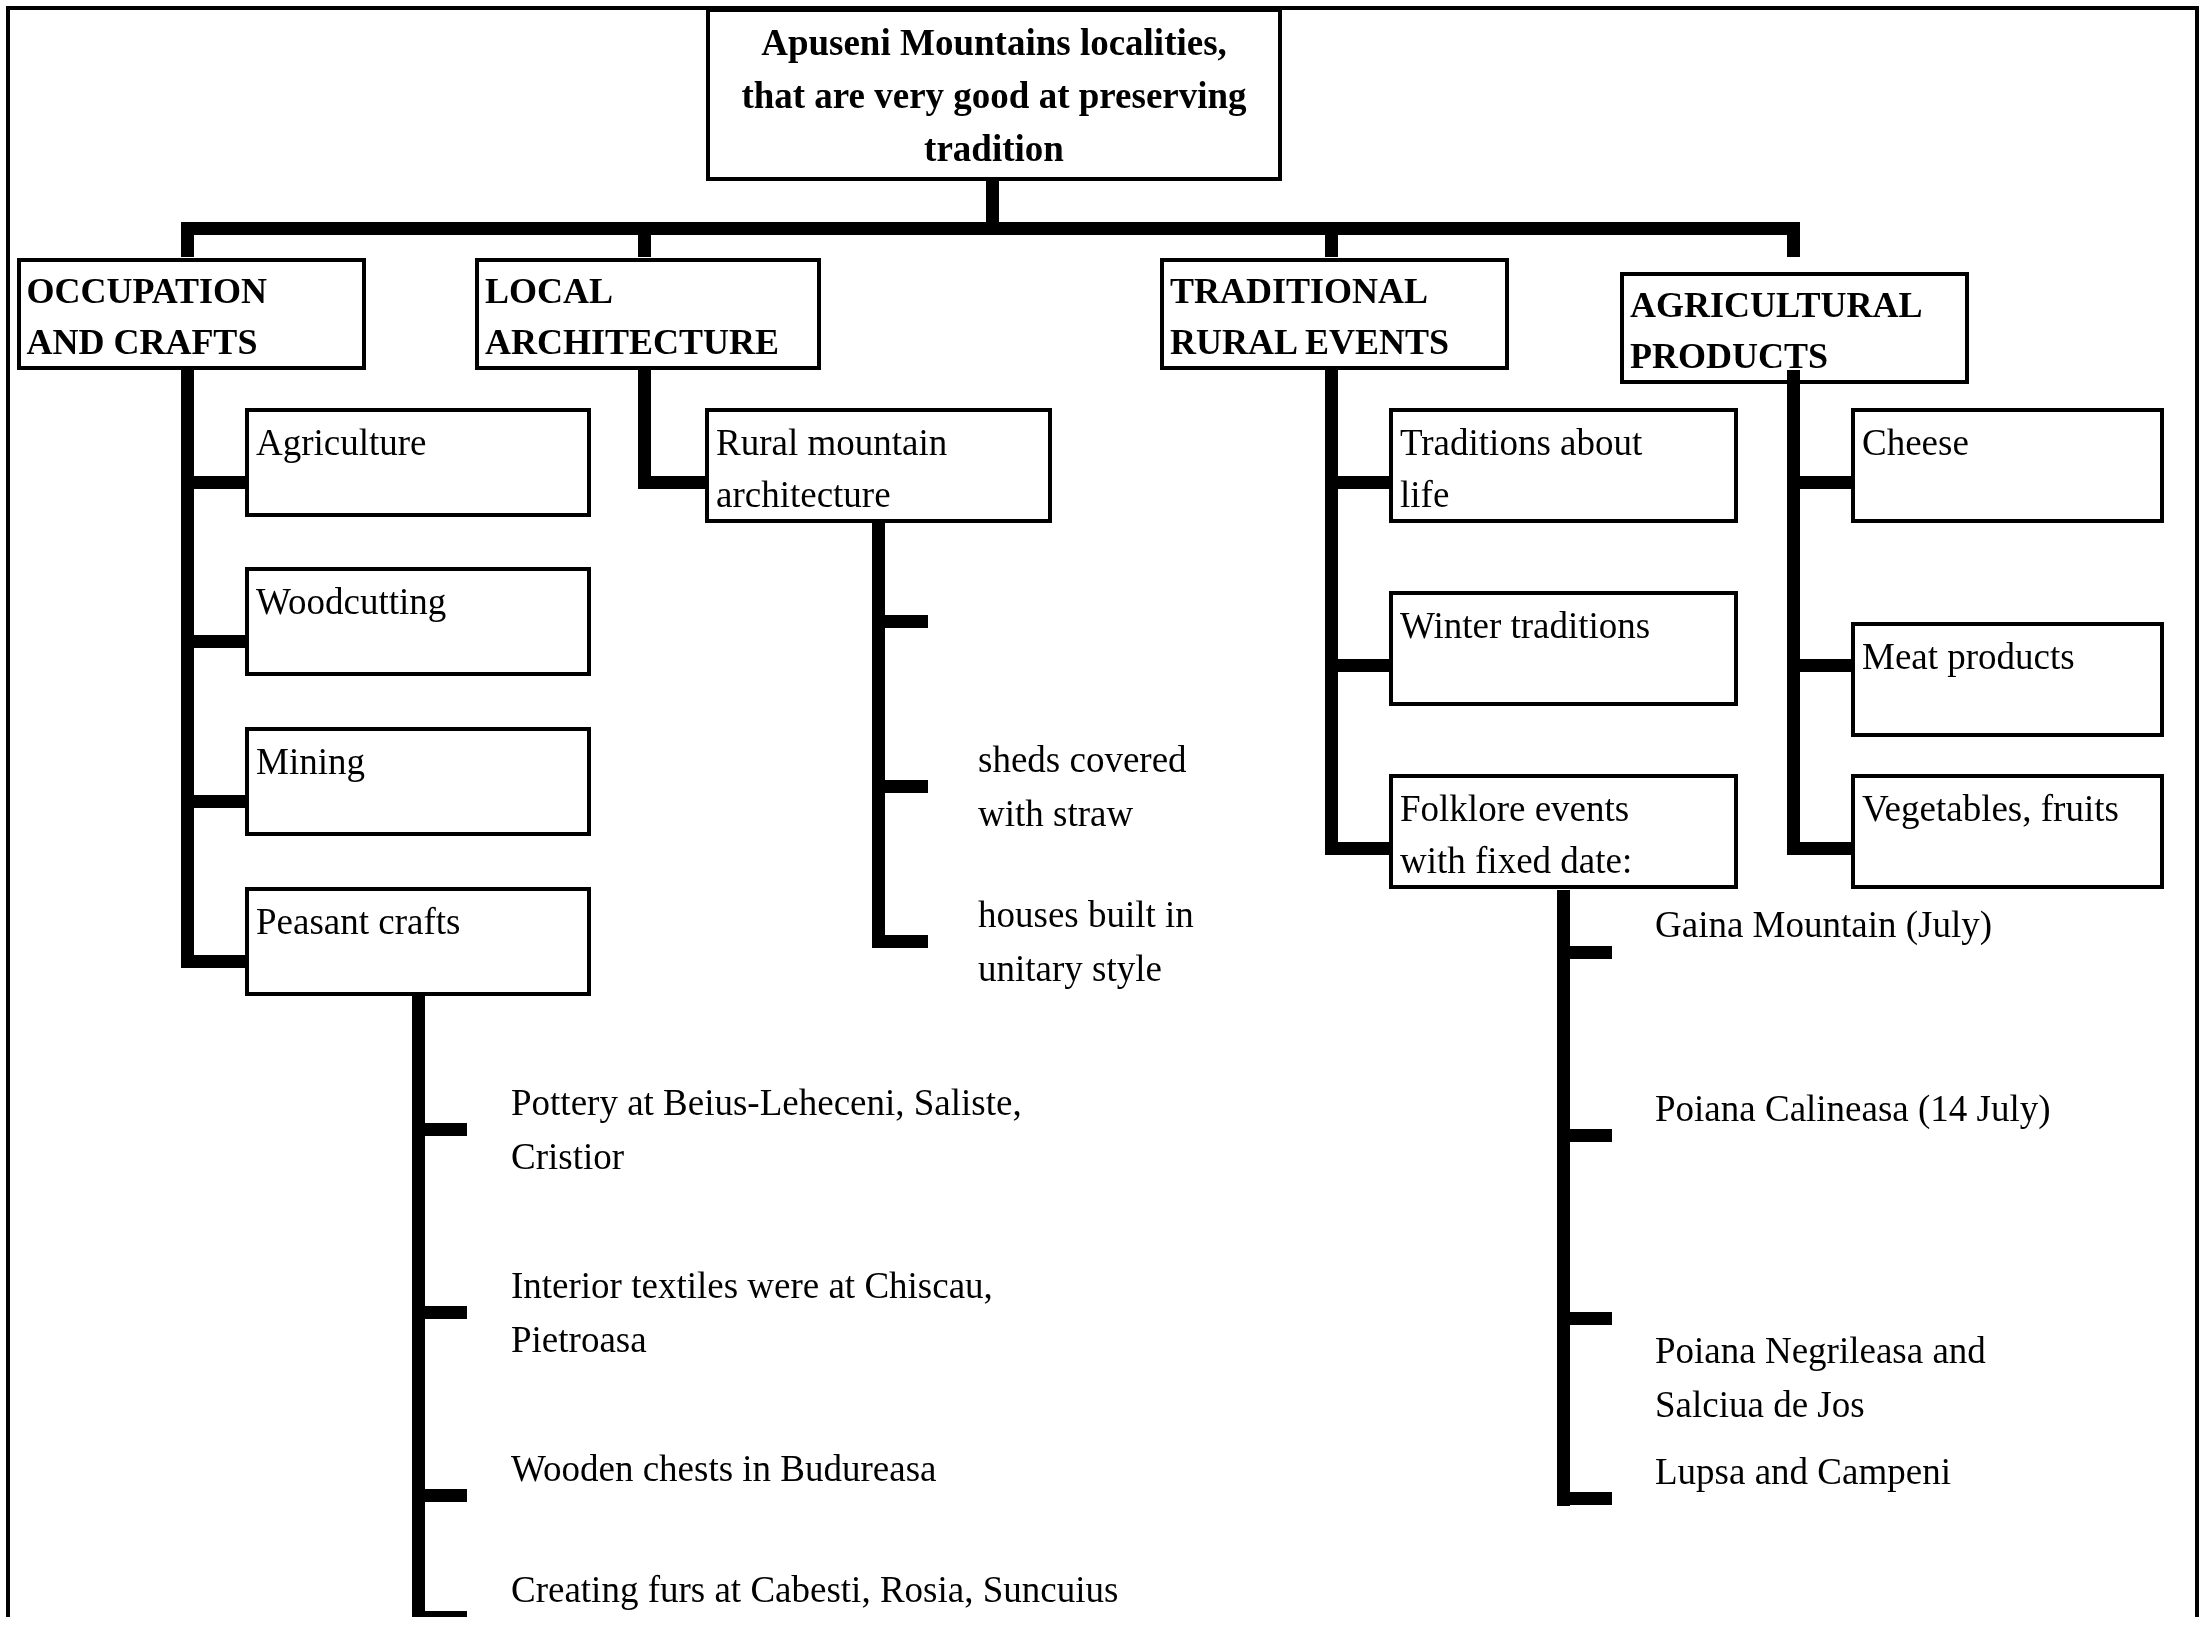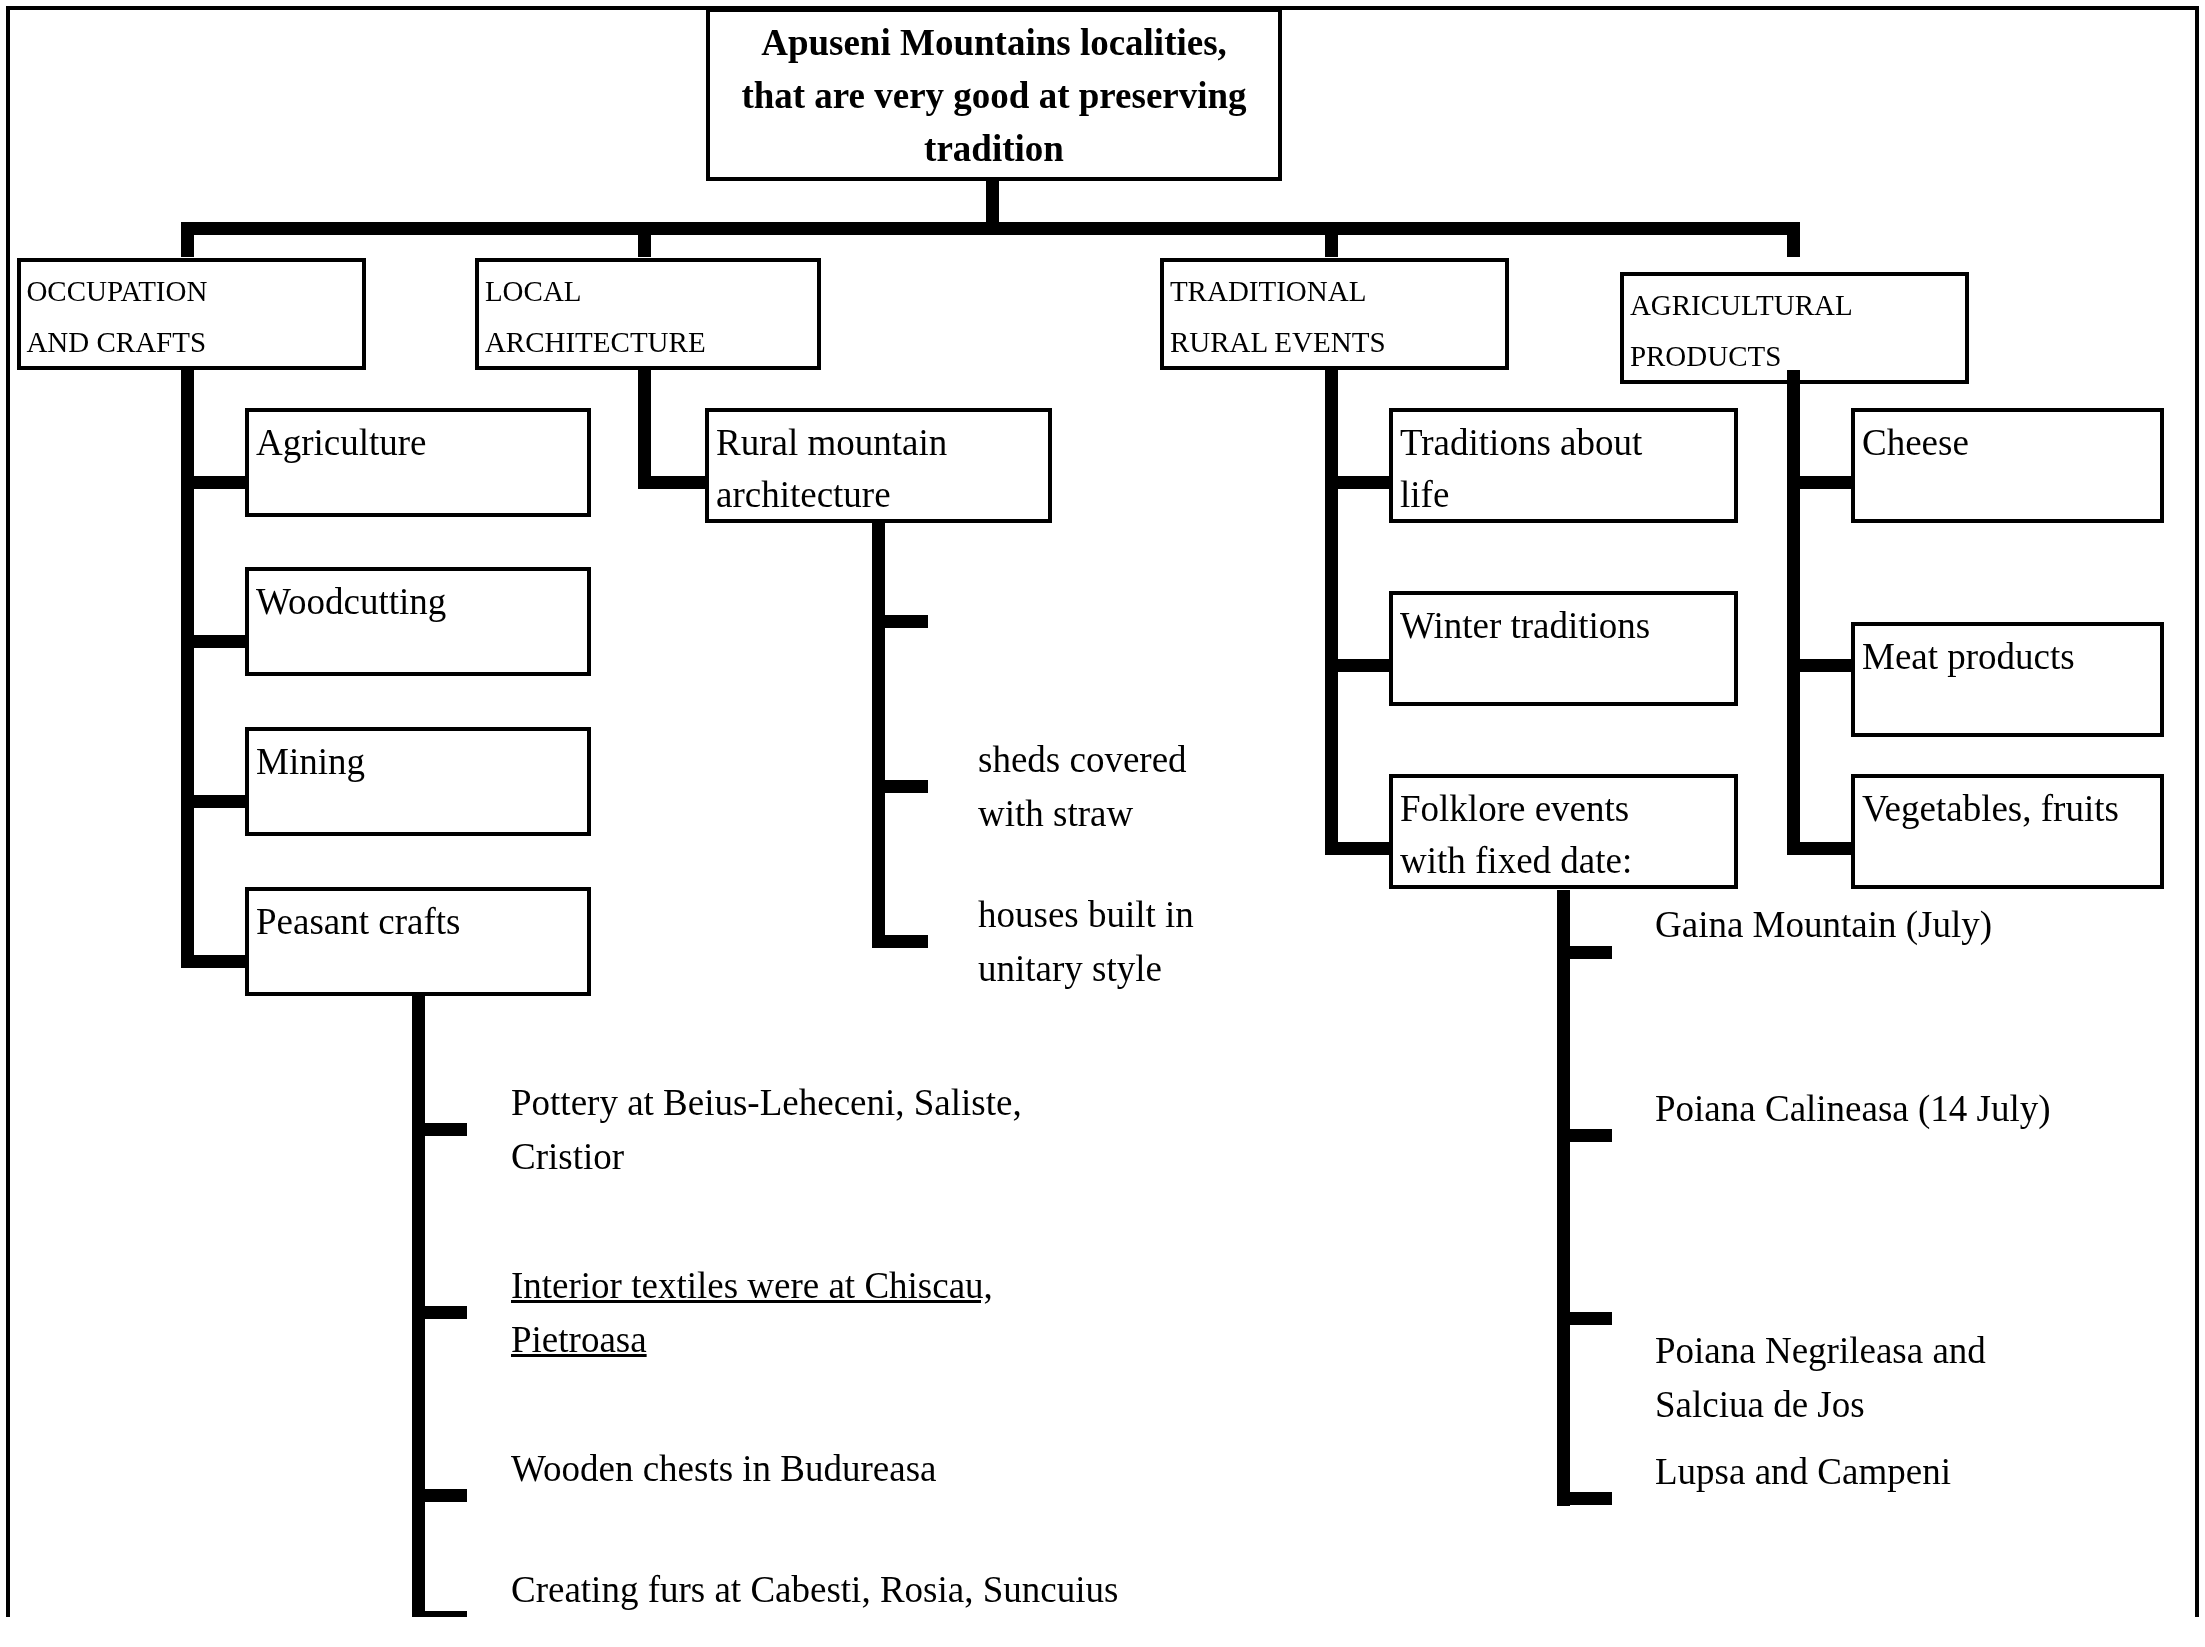--- a/index.html
+++ b/index.html
@@ -12,21 +12,21 @@
     color: #000000;
     overflow: hidden;
   }
   .box {
     position: absolute;
     box-sizing: border-box;
     border: 4.7px solid #000000;
     background: #ffffff;
     white-space: pre-line;
   }
-  .hdr  { font-weight: normal; font-size: 29px; line-height: 51px; padding: 3.5px 5.9px; }
+  .hdr  { font-weight: bold; font-size: 36px; line-height: 51px; padding: 3.5px 5.9px; }
   .sub  { font-size: 37px; line-height: 52px; padding: 4.7px 7px; }
   .title-box {
     font-weight: bold;
     font-size: 37px;
     line-height: 53px;
     text-align: center;
     padding-top: 3.5px;
   }
   .leaf {
     position: absolute;
@@ -105,21 +105,21 @@
 
   
   #ln-stem-folk        { left:1557px; top:890px; width:13px; height:616px; }
   #ln-tick-gaina       { left:1557px; top:946px; width:55px; height:13px; }
   #ln-tick-calineasa   { left:1557px; top:1129px; width:55px; height:13px; }
   #ln-tick-negrileasa  { left:1557px; top:1312px; width:55px; height:13px; }
   #ln-tick-lupsa       { left:1557px; top:1492px; width:55px; height:13px; }
 
   
   #l-pottery    { left:511px;  top:1076px; width:780px; }
-  #l-textiles   { left:511px;  top:1259px; width:780px;text-decoration:underline; }
+  #l-textiles   { left:511px;  top:1259px; width:780px; }
   #l-chests     { left:511px;  top:1442px; width:827px; }
   #l-furs       { left:511px;  top:1563px; width:898px; }
   #l-wood       { left:978px; top:567px;  width:331px; }
   #l-sheds      { left:978px; top:733px; width:331px; }
   #l-houses     { left:978px; top:888px; width:331px; }
   #l-gaina      { left:1655px; top:898px; width:532px; }
   #l-calineasa  { left:1655px; top:1082px; width:532px; }
   #l-negrileasa { left:1655px; top:1280px; width:532px;margin-top:44px; }
   #l-lupsa      { left:1655px; top:1445px; width:532px; }
 </style>

